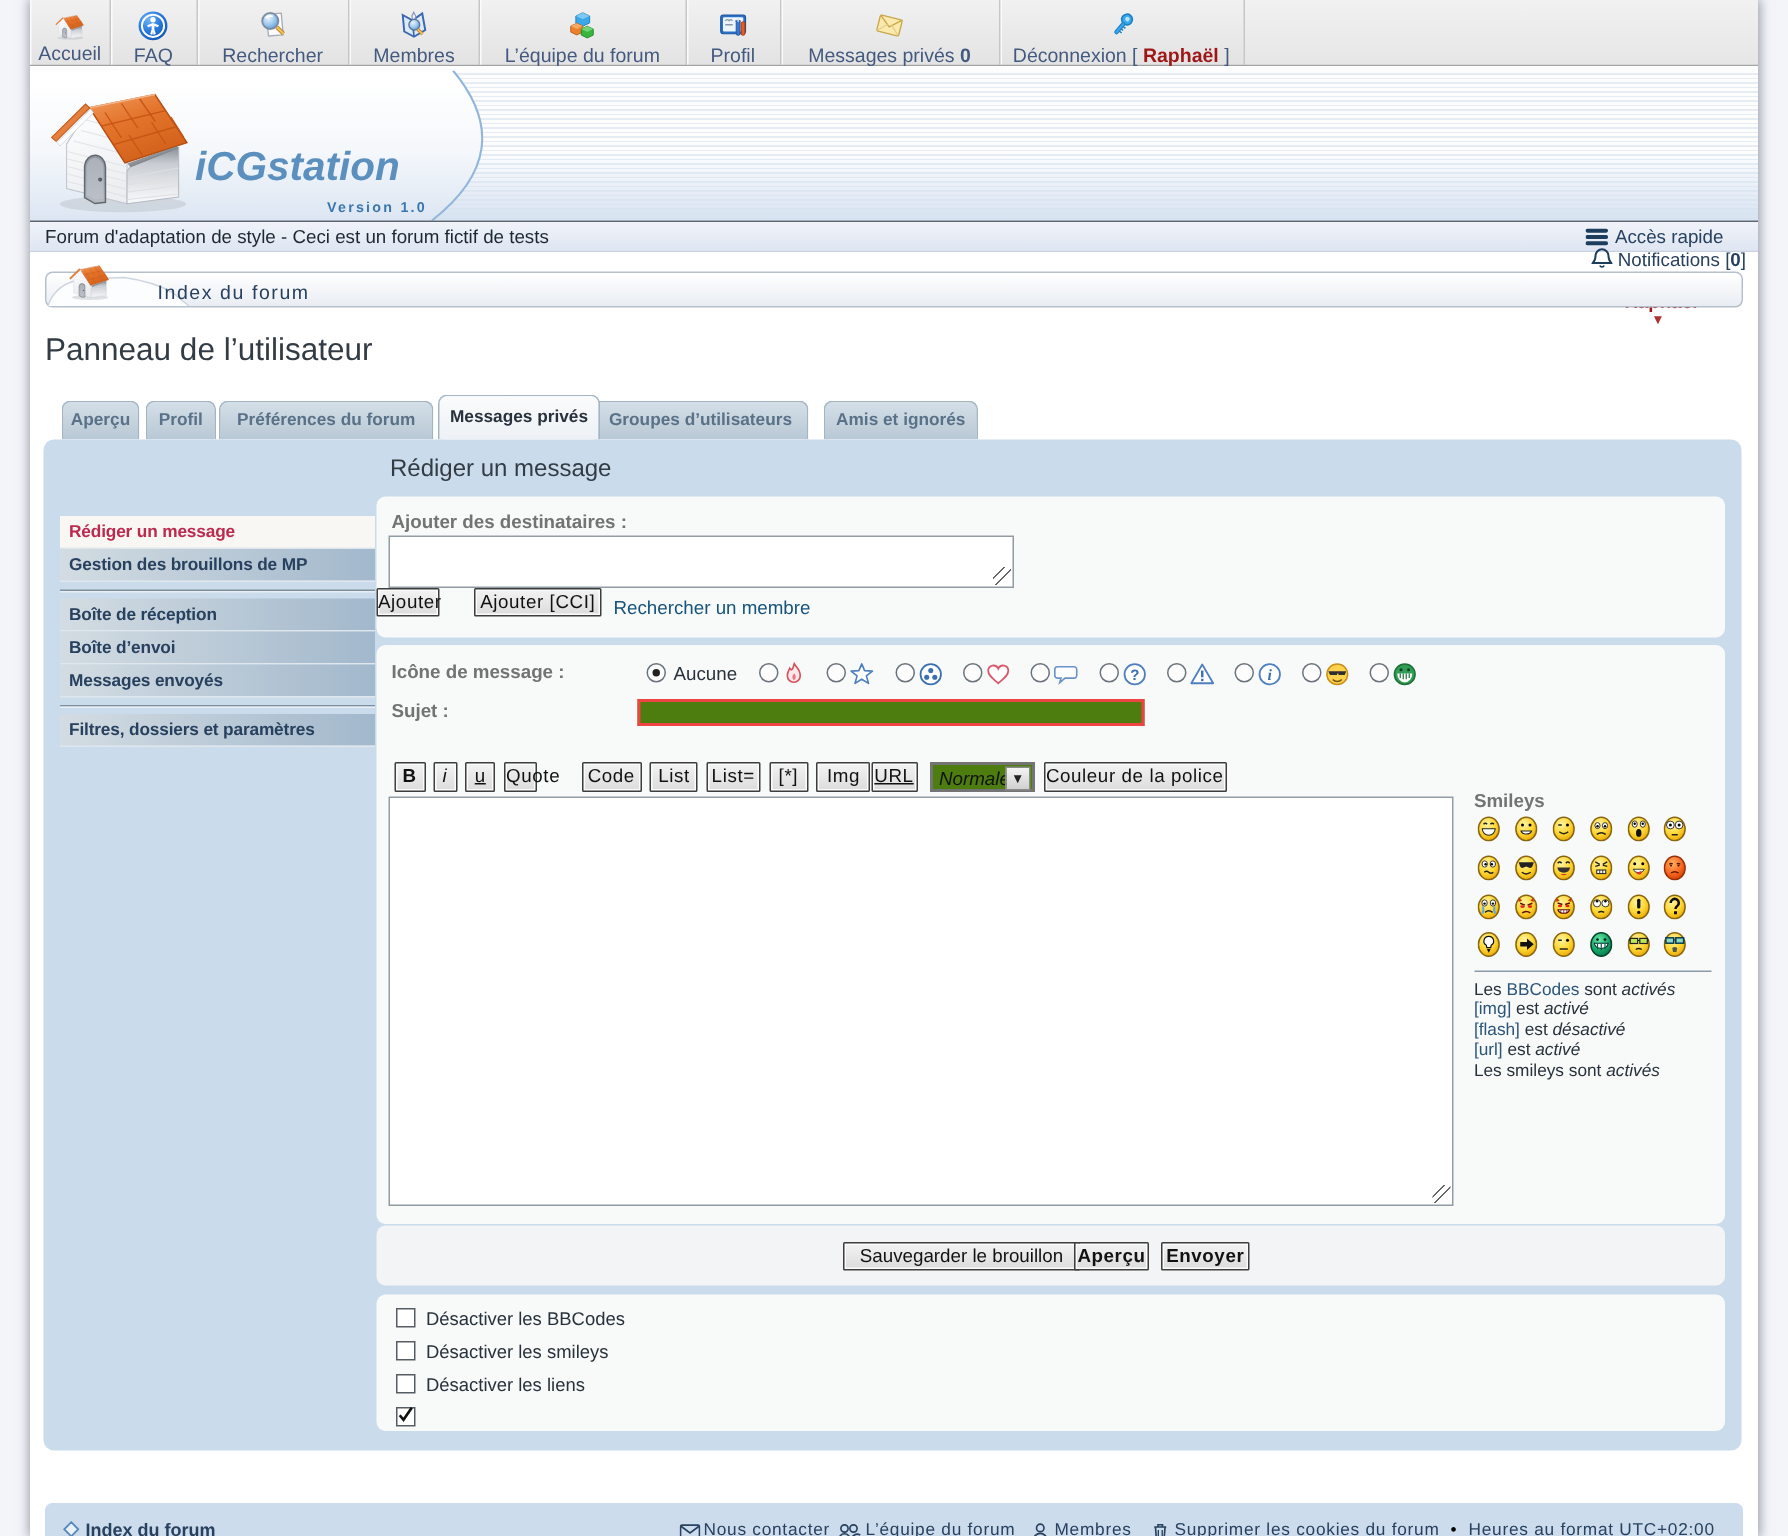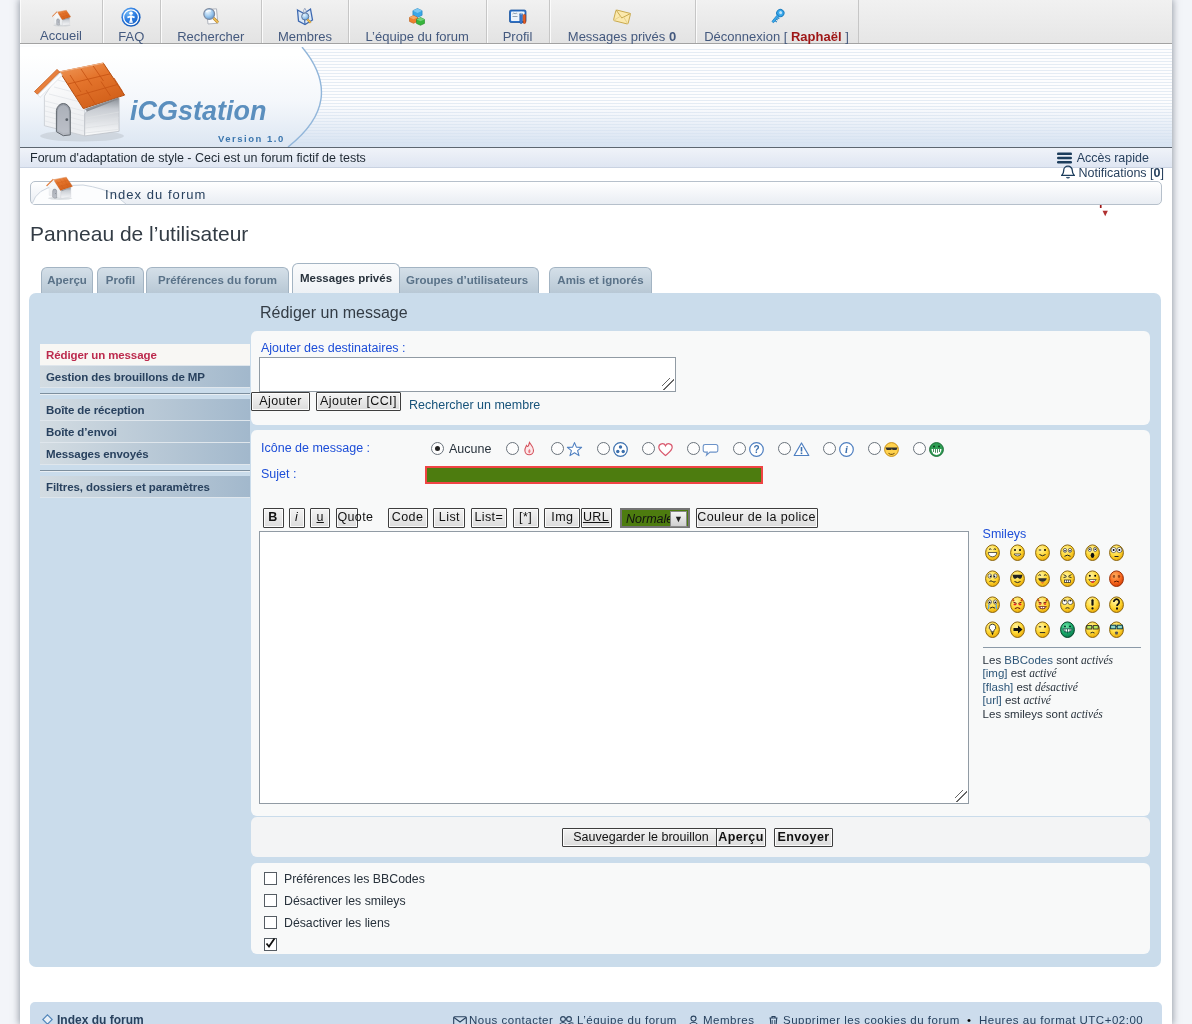--- a/index.html
+++ b/index.html
@@ -44,35 +44,35 @@
 #panel { position:absolute; left:9px; top:293px; width:1132px; height:674px; background:#cadceb; border-radius:7px; }
 
 #cpmenu { position:absolute; left:11px; top:51px; width:210px; }
 #cpmenu .item { height:22px; line-height:22px; background:linear-gradient(to right,#d3dce2,#a2b8cc); border-bottom:1px solid #dfe6ec; font-size:11.5px; font-weight:bold; color:#28415e; padding-left:6px; letter-spacing:-0.1px; }
 #cpmenu .item.active { background:#f8f7f4; color:#bc2a4d; }
 #cpmenu .gsep { height:11px; position:relative; background:transparent; }
 #cpmenu .gsep:after { content:""; position:absolute; left:0; right:0; top:5px; border-top:1px solid #7d8f9e; border-bottom:1px solid #e8eef3; }
 
 #cheading { position:absolute; left:231px; top:11px; font-size:16px; color:#333c45; }
 .wpanel { position:absolute; left:222px; width:899px; background:#f8f9f9; border-radius:6px; }
-label.blb { font-size:12.5px; font-weight:normal; color:#1d4ed8; }
+label.blb { font-size:12.5px; font-weight:bold; color:#737373; }
 .tarea { position:absolute; background:#fff; border:1px solid #919ba4; }
 .rsz { position:absolute; right:1px; bottom:1px; width:12px; height:12px; background:
   linear-gradient(135deg, transparent 0 5px, #666 5px 6px, transparent 6px 9px, #666 9px 10px, transparent 10px); }
 .btn { position:absolute; height:19px; border:1px solid #3e3e3e; border-radius:1px; background:linear-gradient(#f3f3f3,#dcdcdc); box-shadow:inset 0 0 0 1px #fbfbfb; font-size:12.5px; letter-spacing:.4px; color:#111; text-align:center; line-height:17px; white-space:nowrap; font-family:"Liberation Sans", sans-serif; }
 a.lnk { color:#17537a; text-decoration:none; }
 .radio { position:absolute; width:13px; height:13px; border:1px solid #6a737c; border-radius:50%; background:#fdfdfd; }
 .radio.sel:after { content:""; position:absolute; left:3px; top:3px; width:5px; height:5px; border-radius:50%; background:#222; }
 .cbox { position:absolute; width:13px; height:13px; border:1px solid #555c63; background:#fff; }
 .inp { position:absolute; background:#4d7c0f; border:2px solid #ef4444;font-style:italic; }
 .ficon { position:absolute; top:11px; width:17px; height:17px; }
 .slabel { font-size:12.5px; color:#28323c; }
 #smgrid svg { position:absolute; width:15px; height:17px; }
 .sbtxt { position:absolute; font-size:11.5px; color:#28323c; line-height:13.4px; white-space:nowrap; }
-.sbtxt i { font-style:italic;font-family:Liberation Serif, serif; }
+.sbtxt i { font-style:italic; }
 .sbtxt .tg { color:#2c5578; }
 #footbar { top:1002px; height:30px; background:#ccdcec; border:none; border-radius:5px 5px 0 0; }
 #footbar .fl { position:absolute; left:12px; top:11px; font-size:12px; font-weight:bold; color:#28415e; }
 #footbar .fr { position:absolute; left:394px; top:12px; width:738px; font-size:11.5px; letter-spacing:.5px; color:#28415e; }
 #footbar svg { margin:0; }
 </style>
 </head>
 <body>
 <svg width="0" height="0" style="position:absolute">
     <defs>
@@ -117,21 +117,21 @@
         <path d="M30.5 20.7 L8 43 L10 45.4 L32.3 23.2 Z" fill="#fdfdfe" stroke="#d2d6dc" stroke-width=".6"></path>
         <path d="M55 57 L57 59.5 L89.1 46.9 L88 45.4 Z" fill="#74787e" opacity=".8"></path>
         <path d="M26.4 79.7 V58.5 a7 8.2 0 0 1 13.9 .5 V82.9 l-7 .8 Z" fill="url(#dg)" stroke="#62686f" stroke-width="1"></path>
         <path d="M27.8 78.2 V59 a5.6 6.8 0 0 1 11.1 .4 V80.5 l-5.5 .6 Z" fill="#c4c8cf" opacity=".5"></path>
         <circle cx="36.8" cy="67.7" r="1.4" fill="#596068"></circle>
       </g>
 </defs>
   </svg>
 <div id="wrap">
   <div id="menubar">
-    <div class="mi" style="width:83px">
+    <div class="mi" style="width:54px">
       <svg class="ic" viewBox="0 0 100 92" style="width:21px;height:19px;margin-top:8px">
           <use href="#houseg"></use>
         </svg>
       <span class="lb">Accueil</span>
     </div>
     <div class="mi" style="width:57.5px">
       <svg class="ic" viewBox="0 0 22 22">
           <circle cx="11" cy="11.2" r="9.6" fill="url(#faqg)"></circle>
           <circle cx="11" cy="11.2" r="7.4" fill="none" stroke="#fff" stroke-width="1.3"></circle>
           <circle cx="11" cy="7.2" r="1.8" fill="#fff"></circle>
@@ -272,21 +272,21 @@
       <div class="item">Boîte d’envoi</div>
       <div class="item">Messages envoyés</div>
       <div class="gsep"></div>
       <div class="item">Filtres, dossiers et paramètres</div>
     </div>
     <div class="wpanel" id="p1" style="top:38px;height:94px">
       <label class="blb" style="position:absolute;left:10px;top:10px">Ajouter des destinataires&nbsp;:</label>
       <div class="tarea" style="left:8px;top:26px;width:417px;height:35px">
           <span class="rsz"></span>
         </div>
-      <span class="btn" style="left:0;top:61px;width:59px">Ajouter</span>
+      <span class="btn" style="left:0;top:61px;width:42px">Ajouter</span>
       <span class="btn" style="left:65px;top:61px;width:85px">Ajouter [CCI]</span>
       <a class="lnk" style="position:absolute;left:158px;top:67px;font-size:12.5px">Rechercher un membre</a>
     </div>
     <div class="wpanel" id="p2" style="top:137px;height:386px">
       <label class="blb" style="position:absolute;left:10px;top:11px">Icône de message&nbsp;:</label>
       <span class="radio sel" style="left:180px;top:12px"></span>
       <span class="slabel" style="position:absolute;left:198px;top:12px">Aucune</span>
       <span class="radio" style="left:255px;top:12px"></span>
       <span class="radio" style="left:300px;top:12px"></span>
       <span class="radio" style="left:346px;top:12px"></span>
@@ -547,21 +547,21 @@
       <div style="position:absolute;left:731.6px;top:217px;width:158px;border-top:1px solid #8b9aa8"></div>
       <div class="sbtxt" style="left:731.6px;top:224px">Les <span class="tg">BBCodes</span> sont <i>activés</i><br><span class="tg">[img]</span> est <i>activé</i><br><span class="tg">[flash]</span> est <i>désactivé</i><br><span class="tg">[url]</span> est <i>activé</i><br>Les smileys sont <i>activés</i></div>
     </div>
     <div class="wpanel" id="p3" style="top:524px;height:40px;background:#f3f4f5">
       <span class="btn" style="left:311px;top:11px;width:158px;letter-spacing:0">Sauvegarder le brouillon</span>
       <span class="btn bold" style="left:465px;top:11px;width:50px">Aperçu</span>
       <span class="btn bold" style="left:523px;top:11px;width:59px">Envoyer</span>
     </div>
     <div class="wpanel" id="p4" style="top:570px;height:91px">
       <span class="cbox" style="left:13px;top:9px"></span>
-      <span class="slabel" style="position:absolute;left:33px;top:9px;font-size:12.3px">Préférences les BBCodes</span>
+      <span class="slabel" style="position:absolute;left:33px;top:9px;font-size:12.3px">Désactiver les BBCodes</span>
       <span class="cbox" style="left:13px;top:31px"></span>
       <span class="slabel" style="position:absolute;left:33px;top:31px;font-size:12.3px">Désactiver les smileys</span>
       <span class="cbox" style="left:13px;top:53px"></span>
       <span class="slabel" style="position:absolute;left:33px;top:53px;font-size:12.3px">Désactiver les liens</span>
       <span class="cbox" style="left:13px;top:75px">
           <svg width="13" height="13" viewBox="0 0 13 13" style="position:absolute;left:-1px;top:-2px">
             <path d="M2.5 6.5 L5 9.5 L10.5 1.5" fill="none" stroke="#111" stroke-width="1.8"></path>
           </svg>
         </span>
     </div>

